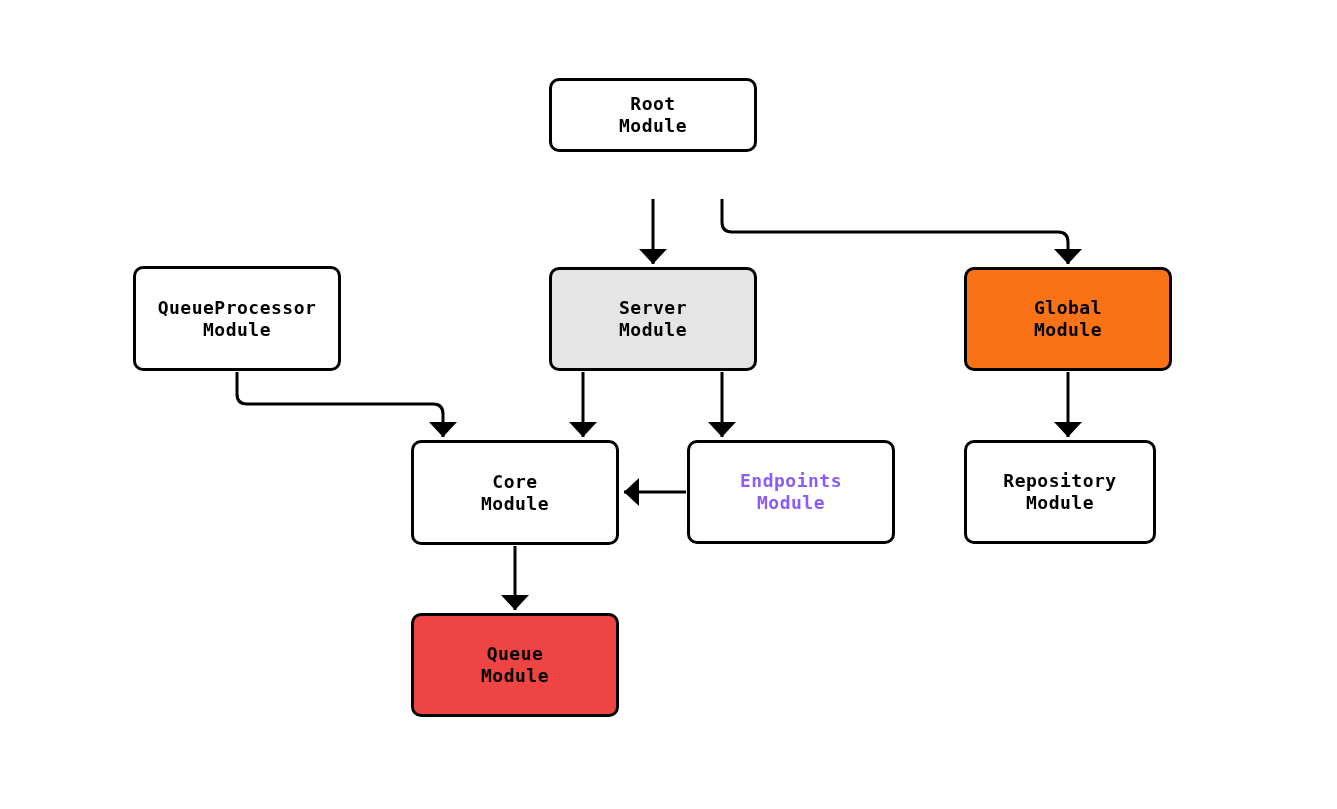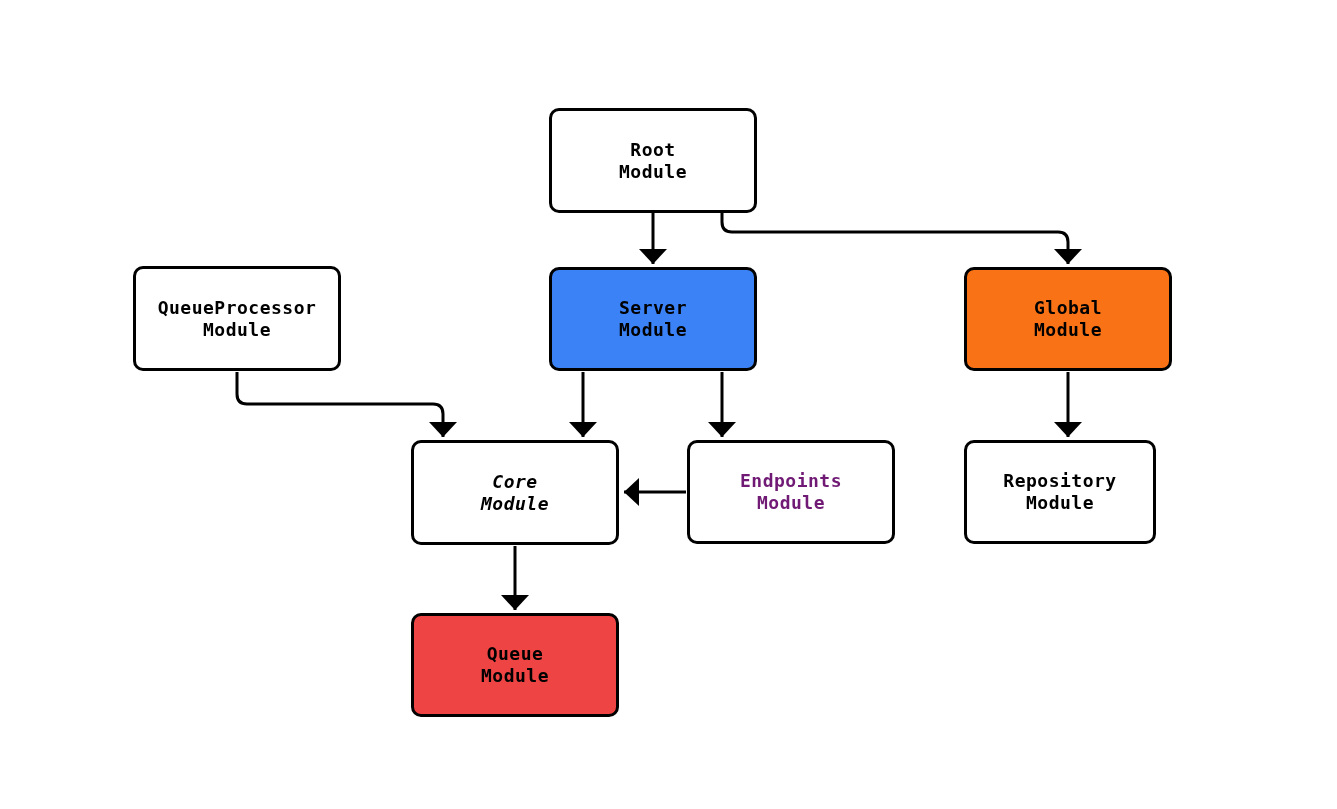--- a/index.html
+++ b/index.html
@@ -59,42 +59,42 @@
       </defs>
       <path class="edge" d="M 653 199 L 653 264" stroke="#000000" marker-end="url(#arrowhead)"></path>
       <path class="edge" d="M 722 199 L 722 222 Q 722 232 732 232 L 1058 232 Q 1068 232 1068 242 L 1068 264" stroke="#000000" marker-end="url(#arrowhead)"></path>
       <path class="edge" d="M 237 372 L 237 394 Q 237 404 247 404 L 433 404 Q 443 404 443 414 L 443 437" stroke="#000000" marker-end="url(#arrowhead)"></path>
       <path class="edge" d="M 583 372 L 583 437" stroke="#000000" marker-end="url(#arrowhead)"></path>
       <path class="edge" d="M 722 372 L 722 437" stroke="#000000" marker-end="url(#arrowhead)"></path>
       <path class="edge" d="M 686 492 L 624 492" stroke="#000000" marker-end="url(#arrowhead)"></path>
       <path class="edge" d="M 1068 372 L 1068 437" stroke="#000000" marker-end="url(#arrowhead)"></path>
       <path class="edge" d="M 515 546 L 515 610" stroke="#000000" marker-end="url(#arrowhead)"></path>
     </svg>
-    <div class="node" style="left: 549px; top: 108px; width: 208px; height: 105px; background: rgb(255, 255, 255); border-color: rgb(0, 0, 0);">
+    <div class="node" style="left: 549px; top: 78px; width: 208px; height: 74px; background: rgb(255, 255, 255); border-color: rgb(0, 0, 0);">
       <div class="label" style="color: rgb(0, 0, 0);">Root
 Module</div>
     </div>
     <div class="node" style="left: 133px; top: 266px; width: 208px; height: 105px; background: rgb(255, 255, 255); border-color: rgb(0, 0, 0);">
       <div class="label" style="color: rgb(0, 0, 0);">QueueProcessor
 Module</div>
     </div>
-    <div class="node" style="left: 549px; top: 267px; width: 208px; height: 104px; background: #3b82f6; border-color: rgb(0, 0, 0);">
+    <div class="node" style="left: 549px; top: 267px; width: 208px; height: 104px; background: #e5e5e5; border-color: rgb(0, 0, 0);">
       <div class="label" style="color: rgb(0, 0, 0);">Server
 Module</div>
     </div>
     <div class="node" style="left: 964px; top: 267px; width: 208px; height: 104px; background: #f97316; border-color: rgb(0, 0, 0);">
       <div class="label" style="color: rgb(0, 0, 0);">Global
 Module</div>
     </div>
     <div class="node" style="left: 411px; top: 440px; width: 208px; height: 105px; background: rgb(255, 255, 255); border-color: rgb(0, 0, 0);">
-      <div class="label" style="color: rgb(0, 0, 0); font-style: italic;">Core
+      <div class="label" style="color: rgb(0, 0, 0);">Core
 Module</div>
     </div>
     <div class="node" style="left: 687px; top: 440px; width: 208px; height: 104px; background: rgb(255, 255, 255); border-color: rgb(0, 0, 0);">
-      <div class="label" style="color: #701a75;">Endpoints
+      <div class="label" style="color: #8b5cf6;">Endpoints
 Module</div>
     </div>
     <div class="node" style="left: 964px; top: 440px; width: 192px; height: 104px; background: rgb(255, 255, 255); border-color: rgb(0, 0, 0);">
       <div class="label" style="color: rgb(0, 0, 0);">Repository
 Module</div>
     </div>
     <div class="node" style="left: 411px; top: 613px; width: 208px; height: 104px; background: #ef4444; border-color: rgb(0, 0, 0);">
       <div class="label" style="color: rgb(0, 0, 0);">Queue
 Module</div>
     </div>

